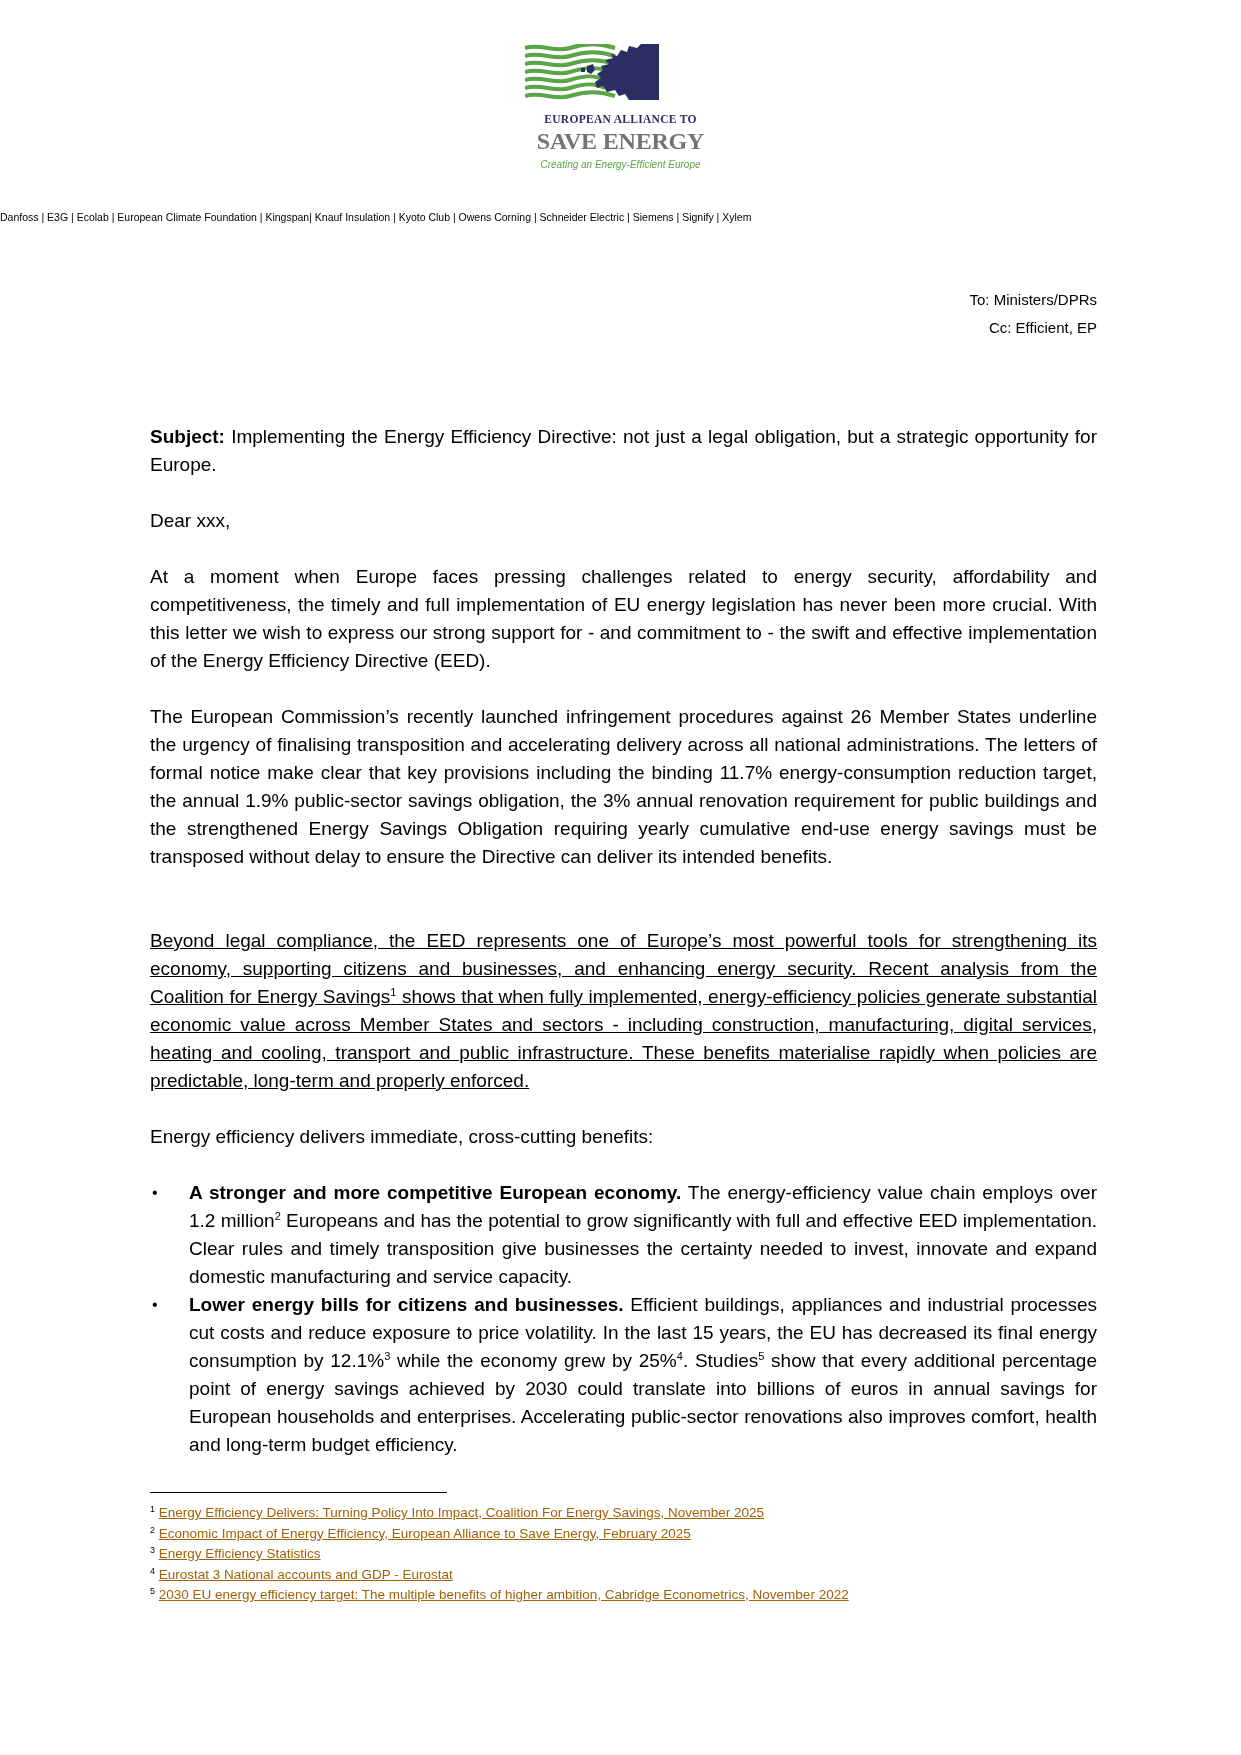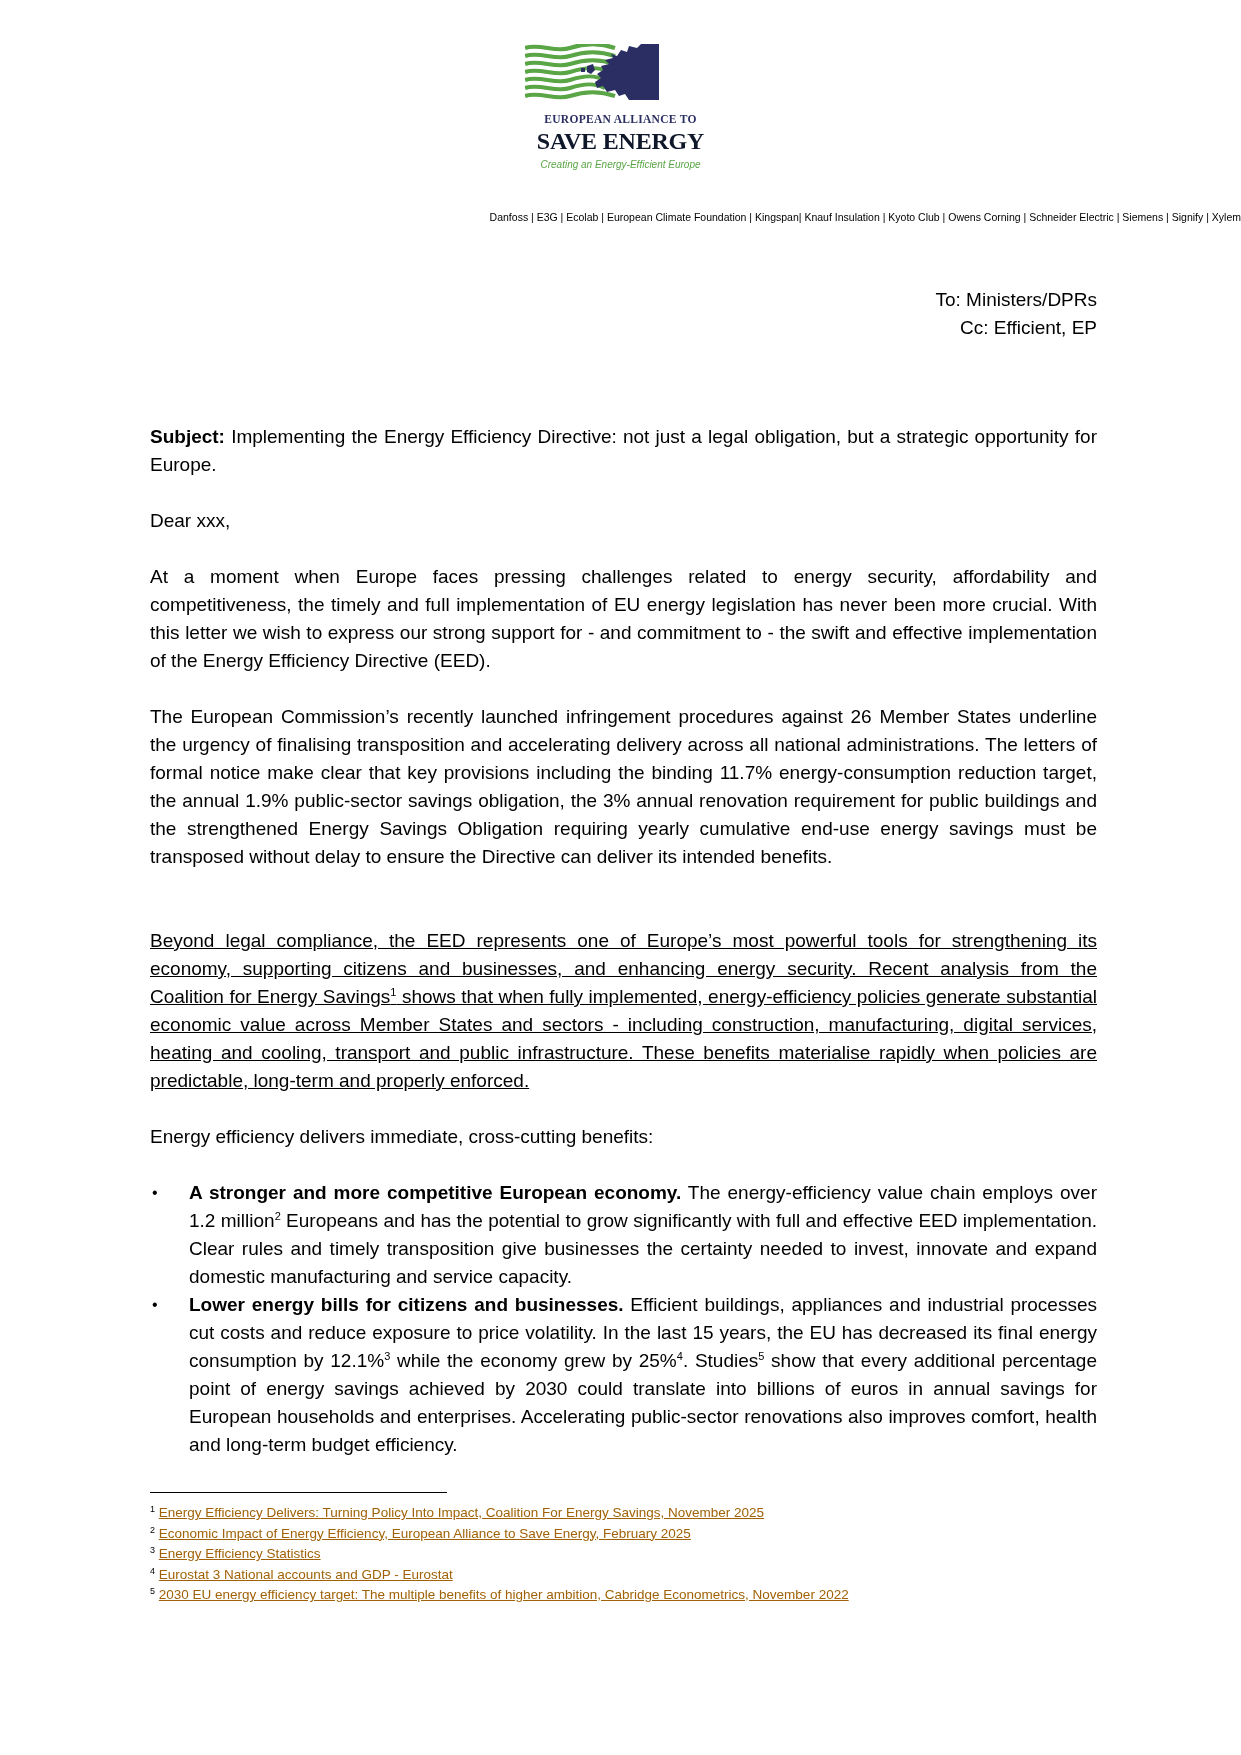--- a/index.html
+++ b/index.html
@@ -6,28 +6,28 @@
   body { width: 1241px; height: 1755px; position: relative; overflow: hidden;
          font-family: "Liberation Sans", "DejaVu Sans", sans-serif; color: #000; }
   .page { position: absolute; left: 0; top: 0; width: 1241px; height: 1755px; }
 
   .logo { position: absolute; left: 525px; top: 44px; width: 134px; height: 56px; }
   .org-line1 { position: absolute; left: 0; width: 1241px; top: 113px; text-align: center;
                font-family: "Liberation Serif", "DejaVu Serif", serif; font-weight: bold;
                font-size: 11.5px; letter-spacing: 0.3px; color: #2b2e63; }
   .org-line2 { position: absolute; left: 0; width: 1241px; top: 128px; text-align: center;
                font-family: "Liberation Serif", "DejaVu Serif", serif; font-weight: bold;
-               font-size: 24px; color: #0f172a; letter-spacing: -0.2px; }
+               font-size: 24px; color: #737373; letter-spacing: -0.2px; }
   .tagline { position: absolute; left: 0; width: 1241px; top: 159px; text-align: center;
              font-style: italic; font-size: 10px; color: #5aa646; }
-  .members { position: absolute; left: 0; width: 1241px; top: 211px; text-align: right;
+  .members { position: absolute; left: 0; width: 1241px; top: 211px; text-align: left;
              font-size: 10.5px; color: #000; }
 
   .recipients { position: absolute; right: 144px; top: 286px; text-align: right;
-                font-size: 19px; line-height: 28px; }
+                font-size: 15px; line-height: 28px; }
 
   .body-text { position: absolute; left: 150px; width: 947px; font-size: 19px; line-height: 28px;
                text-align: justify; }
   .body-text b { font-weight: bold; }
   sup { font-size: 11px; line-height: 0; vertical-align: super; }
 
   .bullet-list { position: absolute; left: 150px; width: 947px; font-size: 19px; line-height: 28px;
                  margin: 0; padding: 0; list-style: none; }
   .bullet-list li { position: relative; padding-left: 39px; text-align: justify; }
   .bullet-dot { position: absolute; left: 2px; top: 0; font-size: 16px; }

